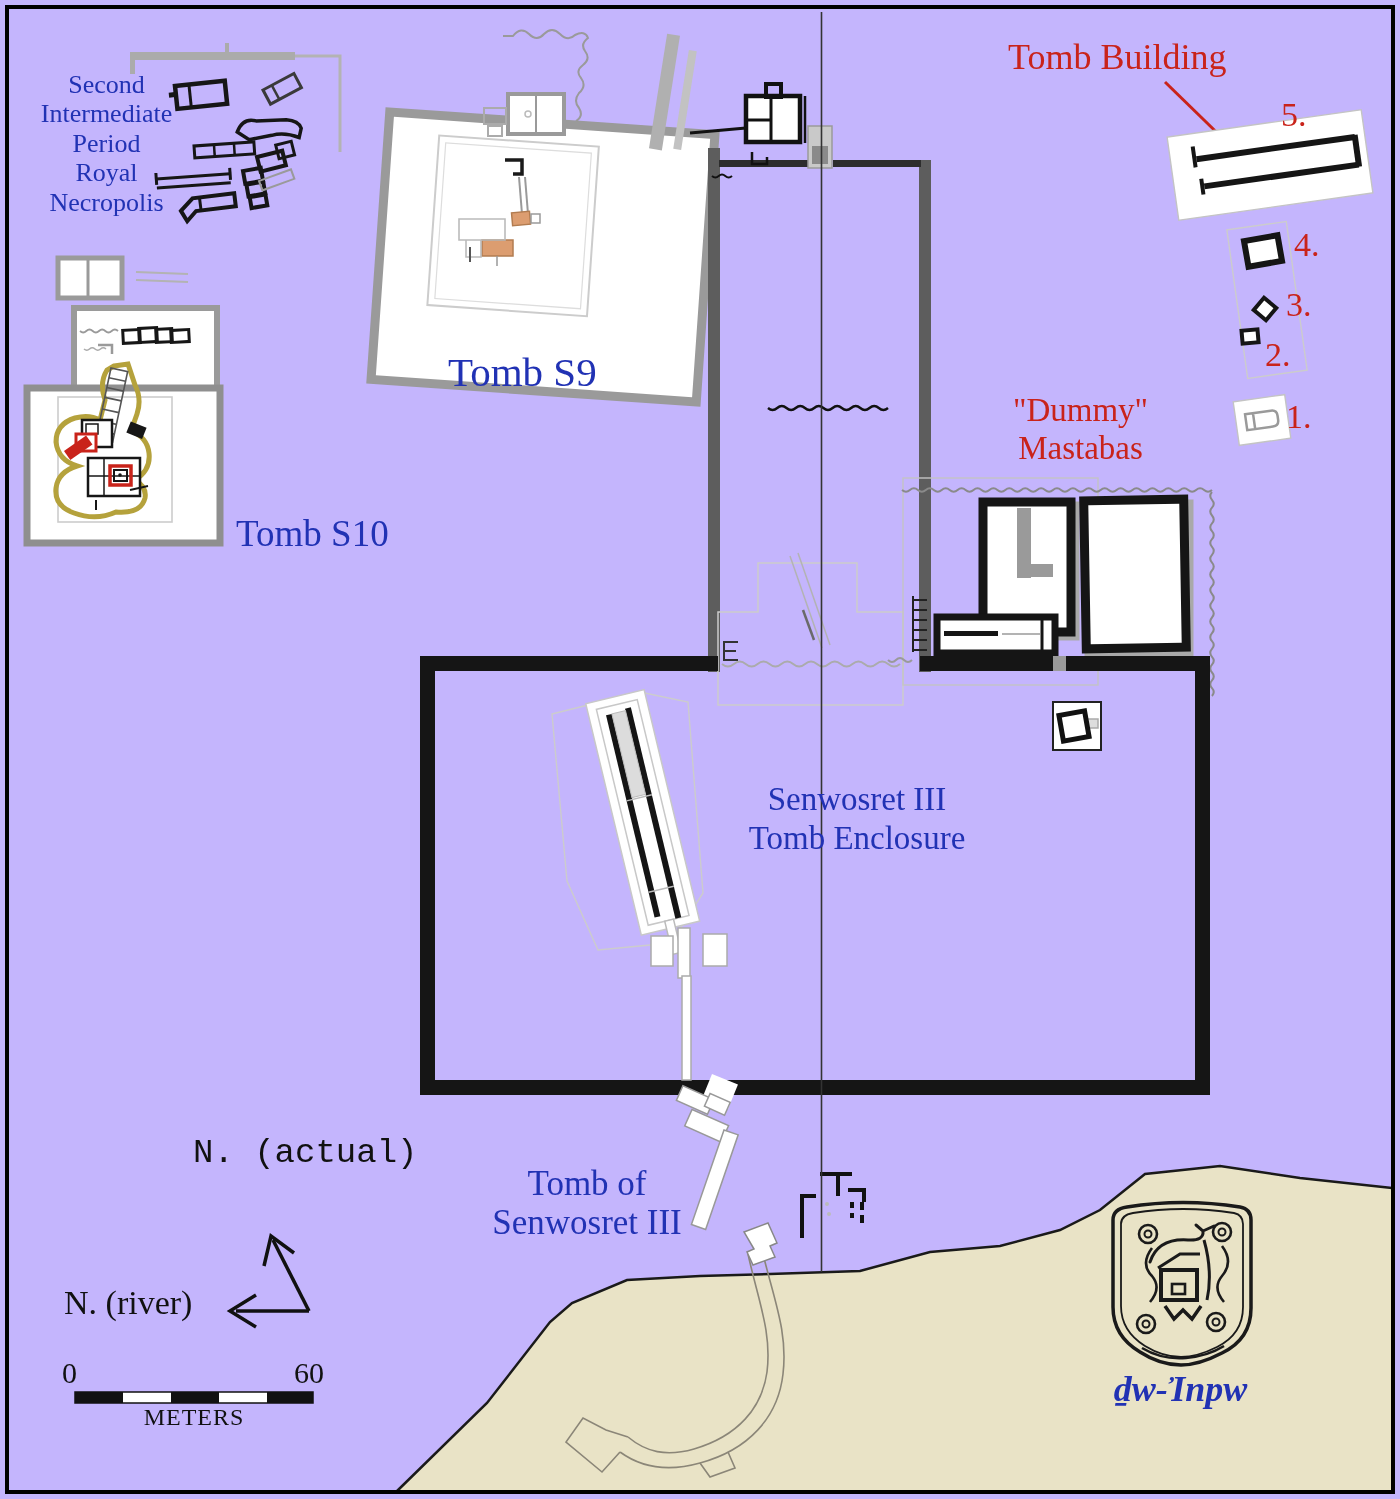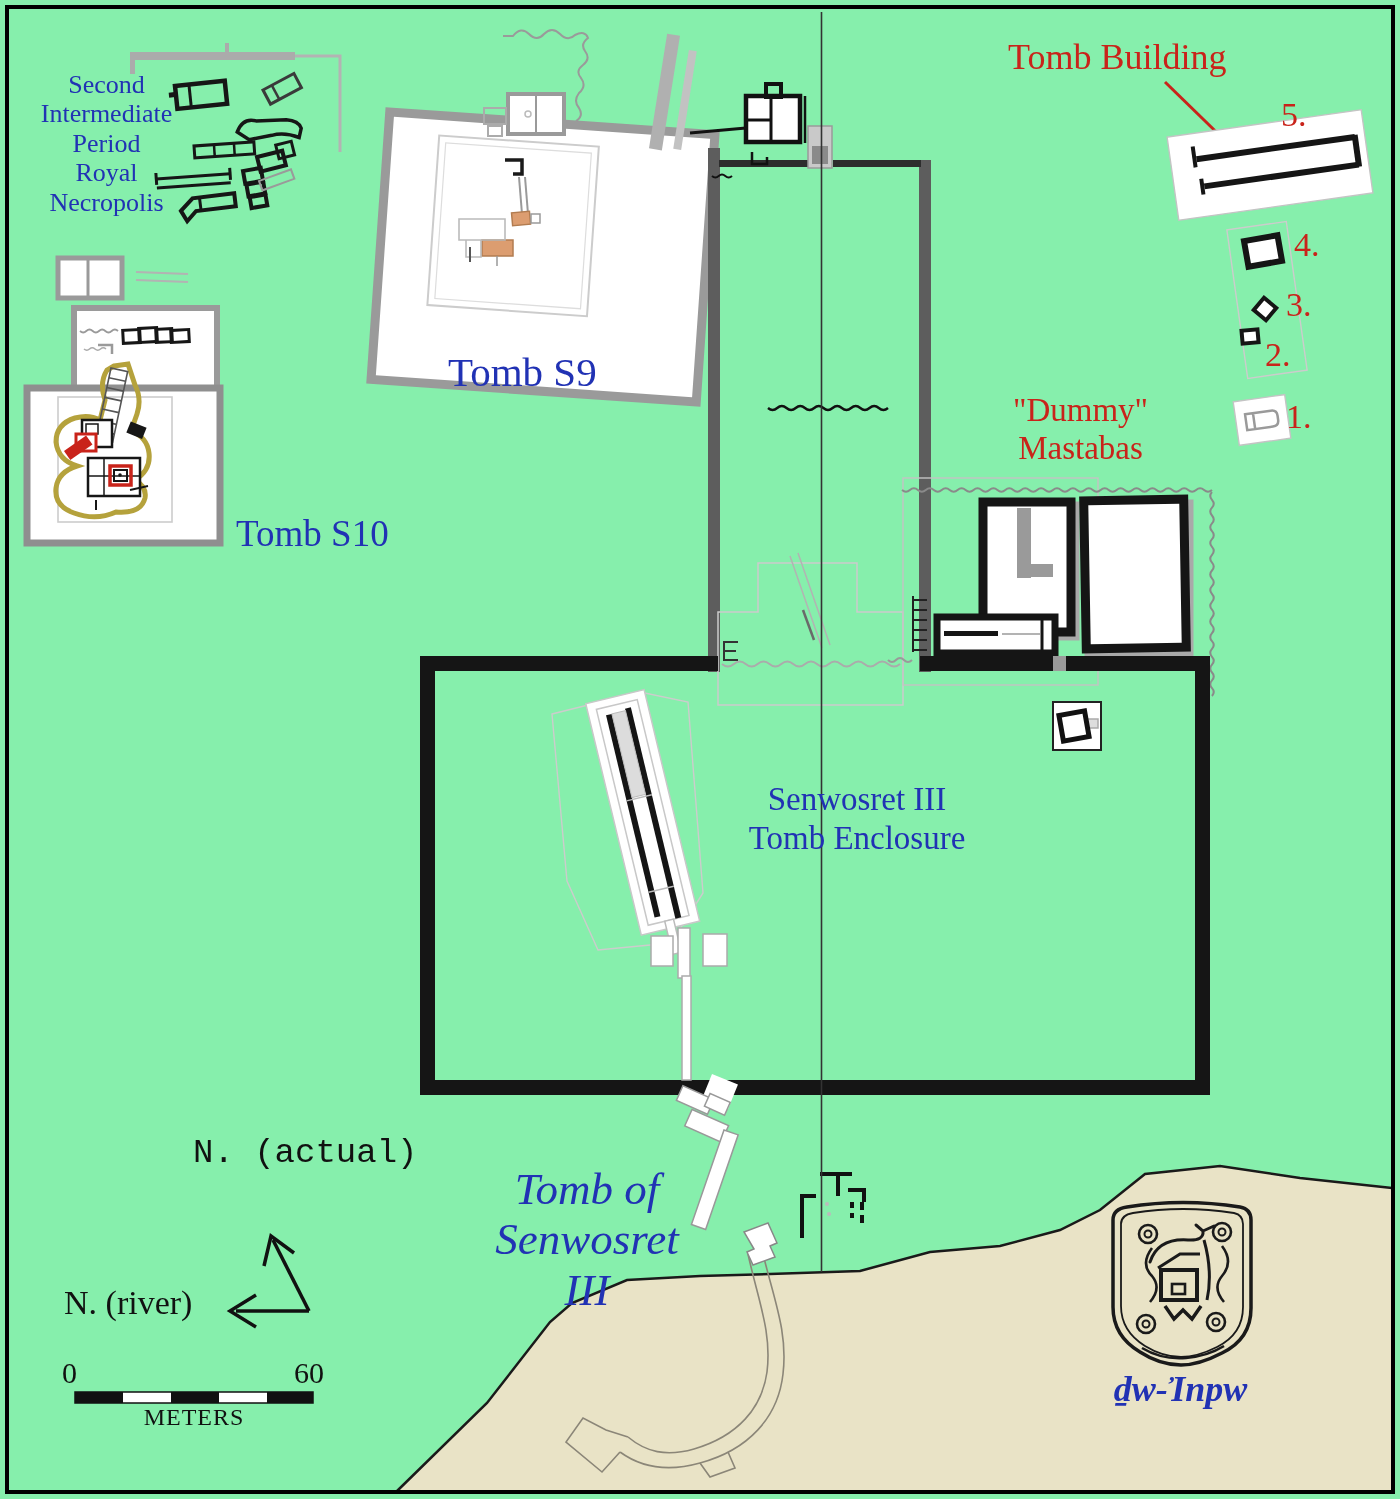--- a/index.html
+++ b/index.html
@@ -1,29 +1,29 @@
 <!DOCTYPE html>
 <html><head>
 <meta charset="utf-8">
 <style>
   html,body{margin:0;padding:0;background:#ffffff;}
-  #stage{position:relative;width:1400px;height:1499px;background:#86efac;overflow:hidden;
+  #stage{position:relative;width:1400px;height:1499px;background:#c4b5fd;overflow:hidden;
          font-family:"Liberation Serif","DejaVu Serif",serif;}
   #mapsvg{position:absolute;left:0;top:0;}
   .lbl{position:absolute;white-space:pre-line;}
   .blue{color:#2132b4;}
   .red{color:#c9231a;}
   .ctr{text-align:center;}
   .lbl-necropolis{left:14px;top:70px;width:185px;font-size:26px;line-height:1.13;}
   .lbl-s9{left:448px;top:324px;font-size:41px;margin-top:24px;}
   .lbl-s10{left:236px;top:504px;font-size:37px;margin-top:8px;}
   .lbl-boat{left:1008px;top:36px;font-size:36px;}
   .lbl-dummy{left:1003px;top:392px;width:155px;font-size:33px;line-height:1.15;}
   .lbl-encl{left:735px;top:780px;width:244px;font-size:33px;line-height:1.18;}
-  .lbl-tombof{left:468px;top:1164px;width:238px;font-size:45px;line-height:1.12;font-style:italic;}
+  .lbl-tombof{left:468px;top:1164px;width:238px;font-size:35px;line-height:1.12;}
   .lbl-nactual{left:193px;top:1134px;font-size:34px;color:#111;font-family:Liberation Mono, monospace;}
   .lbl-nriver{left:64px;top:1284px;font-size:34px;color:#111;font-family:Liberation Serif, serif;}
   .lbl-zero{left:62px;top:1356px;font-size:30px;color:#111;}
   .lbl-fifty{left:294px;top:1356px;font-size:30px;color:#111;}
   .lbl-meters{left:75px;top:1404px;width:238px;font-size:24px;color:#111;letter-spacing:1px;}
   .lbl-dw{left:1088px;top:1368px;width:185px;font-size:36px;font-weight:bold;font-style:italic;}
   .lbl-mtn{left:1038px;top:1420px;width:265px;font-size:29px;}
   .num{position:absolute;font-size:34px;}
   .num-5{left:1281px;top:96px;} .num-4{left:1294px;top:226px;}
   .num-3{left:1286px;top:286px;} .num-2{left:1265px;top:336px;}

